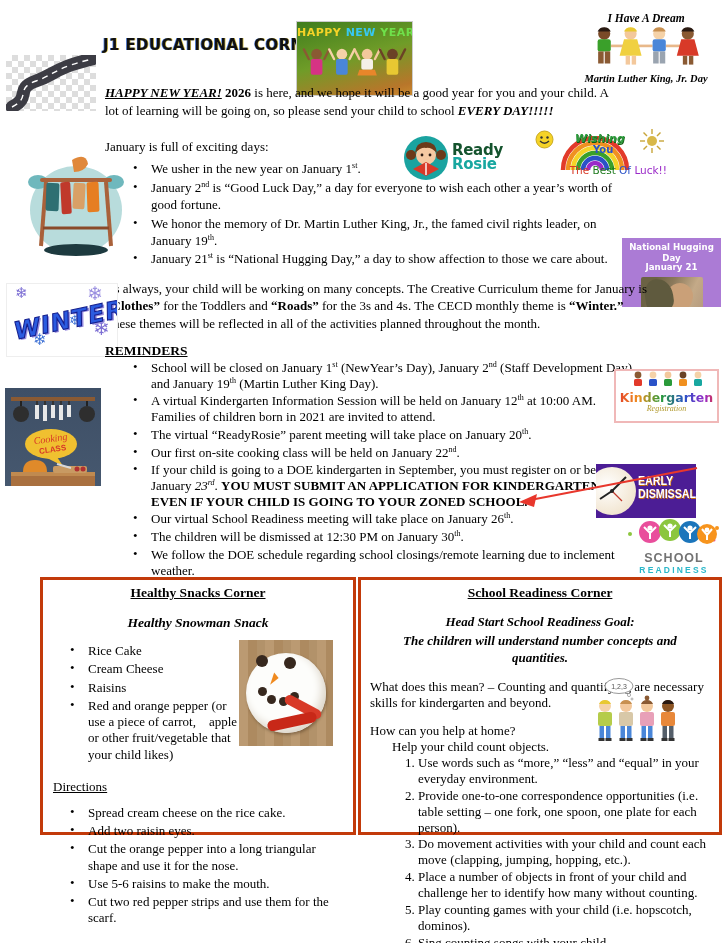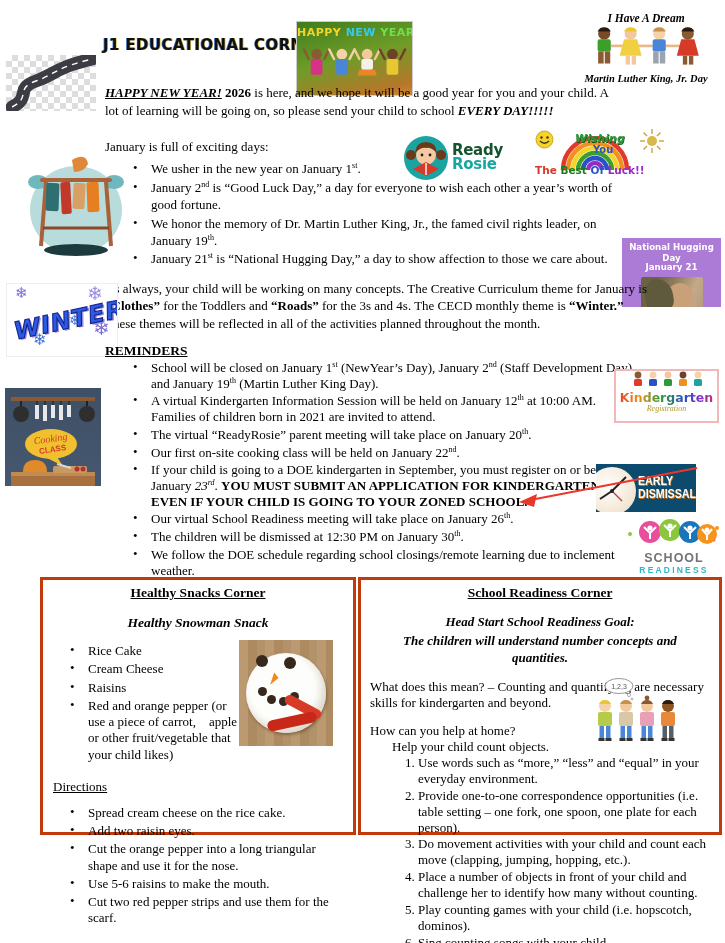--- a/index.html
+++ b/index.html
@@ -37,21 +37,21 @@
 
   .rack{left:26px;top:150px;width:100px;height:112px}
 
   .rosie{left:403px;top:134px;width:102px;height:48px;display:flex;align-items:center;gap:3px}
   .rosie-words{font-family:"DejaVu Sans",sans-serif;font-weight:bold;font-size:15px;line-height:.92;letter-spacing:-.3px}
   .rosie-w1{color:#14532d}.rosie-w2{color:#18a7a0}
 
   .luck{left:533px;top:128px;width:136px;height:52px;background:#fff}
   .luck-l1{position:absolute;left:42px;top:4px;font-family:"DejaVu Sans",sans-serif;font-weight:bold;font-style:italic;font-size:11px;color:#2a9a3a;text-shadow:.5px .5px 0 #145a14}
   .luck-l2{position:absolute;left:60px;top:16px;font-family:"DejaVu Sans",sans-serif;font-weight:bold;font-size:10px;color:#2a52c8}
-  .luck-l3{position:absolute;left:2px;top:36px;width:132px;text-align:left;font-family:"DejaVu Sans",sans-serif;font-weight:bold;font-size:10.5px;white-space:nowrap}
+  .luck-l3{position:absolute;left:2px;top:36px;width:132px;text-align:right;font-family:"DejaVu Sans",sans-serif;font-weight:normal;font-size:10.5px;white-space:nowrap}
   .lk-r{color:#d83a28}.lk-g{color:#1d7a1d}.lk-b{color:#2a52c8}.lk-p{color:#9a2ac8}
   .luck .rainbow{position:absolute;left:24px;top:8px}
   .luck .smiley{position:absolute;left:2px;top:2px}
   .luck .sun{position:absolute;left:106px;top:0}
 
   .hug{left:622px;top:238px;width:99px;height:69px;background:#ab7bd5;text-align:center;overflow:hidden}
   .hug-l1{font-family:"DejaVu Sans",sans-serif;font-weight:bold;font-size:8.6px;color:#fff;margin-top:4px;line-height:1.25}
   .hug-l2{font-family:"DejaVu Sans",sans-serif;font-weight:bold;font-size:8.6px;color:#fff;line-height:1.1}
   .hug-photo{width:62px;height:34px;margin:4px auto 0;background:linear-gradient(115deg,#6b6244 20%,#8d7a5c 45%,#c4aa88 75%,#b59a7e);border-radius:2px;position:relative;overflow:hidden}
   .hug-photo::before{content:"";position:absolute;left:26px;top:6px;width:26px;height:26px;background:#caa078;border-radius:50% 50% 40% 40%;transform:rotate(15deg)}
@@ -65,21 +65,21 @@
   .fk3{left:62px;top:30px;font-size:14px;color:#3b6fd4}
   .fk4{left:86px;top:34px;font-size:20px;color:#7d6fd4}
   .fk5{left:26px;top:48px;font-size:16px;color:#3b6fd4}
 
   .cook{left:5px;top:388px;width:96px;height:98px;background:linear-gradient(#3e4f66,#46586f);overflow:hidden}
 
   .kinder{left:614px;top:369px;width:105px;height:54px;background:#fff;border:2px solid #f0b8b8;text-align:center;box-sizing:border-box}
   .kinder-word{font-family:"DejaVu Sans",sans-serif;font-weight:bold;font-size:12.5px;line-height:1;margin-top:1px;background:linear-gradient(90deg,#e23a2a,#f09020 22%,#2a9a3a 45%,#2a52c8 68%,#9a2ac8 88%,#e23a2a);-webkit-background-clip:text;background-clip:text;color:transparent}
   .kinder-sub{font-size:8px;font-style:italic;color:#b0982a;line-height:1}
 
-  .early{left:596px;top:464px;width:100px;height:48px;background:#0c4a6e;overflow:hidden}
+  .early{left:596px;top:464px;width:100px;height:54px;background:#4c1d95;overflow:hidden}
   .early-text{position:absolute;left:42px;top:10px;font-family:"Liberation Sans",sans-serif;font-weight:bold;font-size:13px;line-height:1.02;color:#fff;transform:scaleX(.82);transform-origin:left;text-shadow:1px 1px 0 #c96f10}
   .clockface{position:absolute;left:-8px;top:3px;width:48px;height:48px;border-radius:50%;background:radial-gradient(circle at 40% 40%,#fff,#f2e6d2 70%,#e8d8bc)}
 
   .srlogo{left:628px;top:516px;width:92px;height:60px;text-align:center}
   .sr-school{font-family:"Liberation Sans",sans-serif;font-weight:bold;font-size:12.5px;letter-spacing:1px;color:#737373;line-height:1}
   .sr-read{font-family:"Liberation Sans",sans-serif;font-weight:bold;font-size:8.5px;letter-spacing:2.2px;color:#2ab7c9;line-height:1.2}
 
   .arrow-svg{left:505px;top:462px;width:195px;height:50px;pointer-events:none}
 
   

